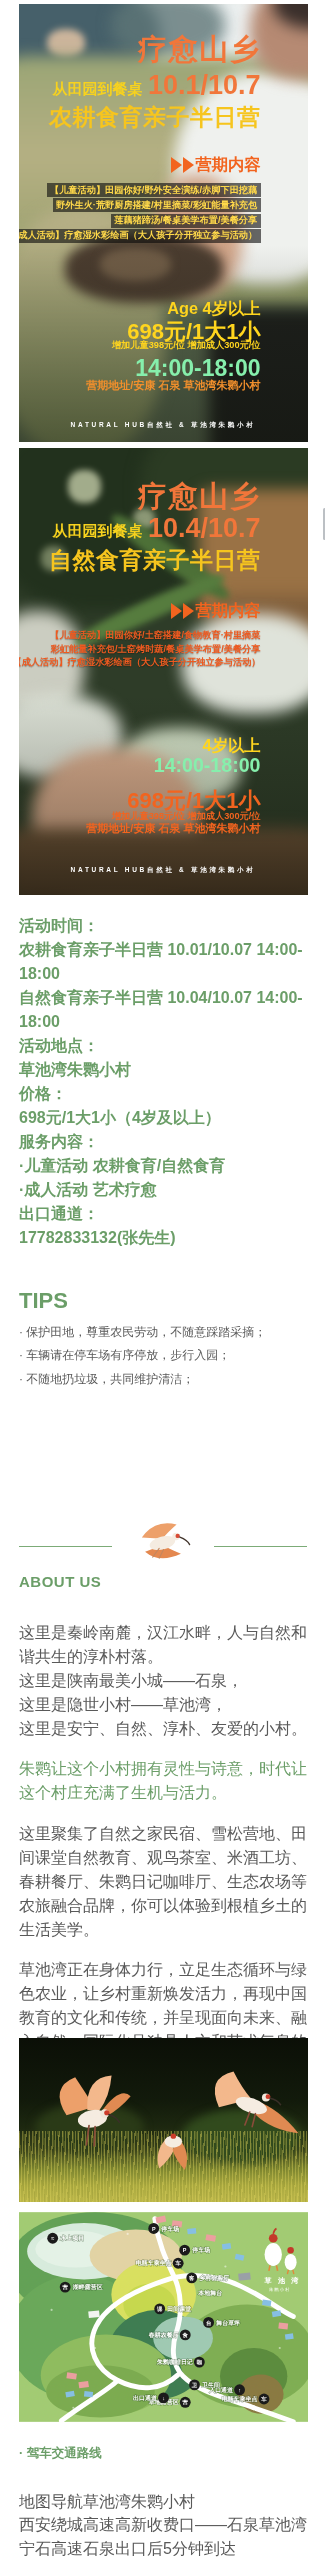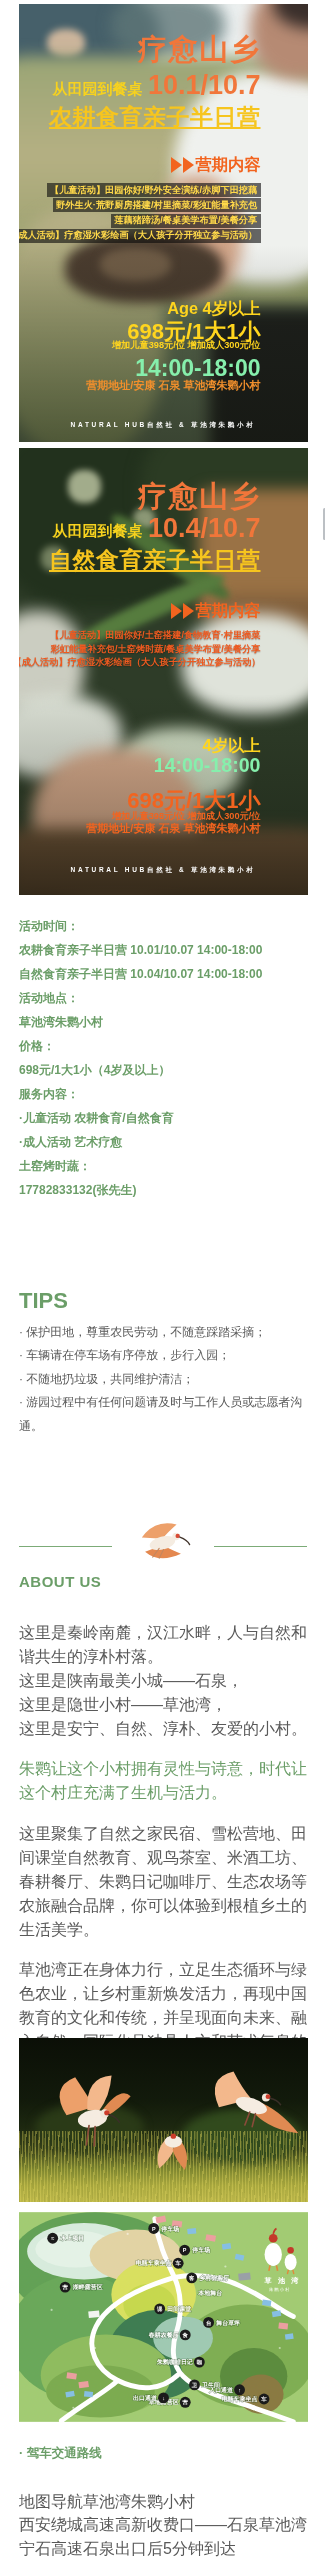--- a/index.html
+++ b/index.html
@@ -11,36 +11,36 @@
   #poster1{top:4.3px;height:438px;}
   #poster2{top:448px;height:447px;}
   .ph{position:absolute;filter:blur(7.6px);border-radius:45%;}
   .ph.sq{border-radius:10%;}
   .shade{position:absolute;left:0;right:0;bottom:0;top:0;background:linear-gradient(180deg,transparent 55%,rgba(14,17,9,0.42));filter:none;border-radius:0;}
   .pt{position:absolute;right:47px;text-align:right;font-weight:800;line-height:1.05;white-space:nowrap;}
   .t-title{font-size:29px;color:#f1763a;letter-spacing:1.6px;}
   .t-row{display:flex;align-items:flex-end;gap:5.4px;}
   .t-tag{font-size:15px;color:#f7d21e;padding-bottom:3.3px;}
   .t-dates{font-size:27px;color:#f1763a;}
-  .t-camp{font-size:23px;color:#f6c51e;letter-spacing:0.5px;text-decoration:underline;}
+  .t-camp{font-size:23px;color:#f6c51e;letter-spacing:0.5px;}
   .t-section{display:flex;align-items:center;gap:1.1px;font-size:16.3px;color:#f2641f;}
   .tri{width:0;height:0;border-top:8.1px solid transparent;border-bottom:8.1px solid transparent;border-left:11.4px solid #f2641f;}
   .acts{position:absolute;right:47px;text-align:right;}
   .acts1 span{display:inline-block;background:rgba(8,8,8,0.60);color:#ffd94a;font-size:9.2px;font-weight:800;padding:0.5px 3.3px;margin-top:1.1px;white-space:nowrap;}
   .acts2 div{color:#ee5a20;font-size:9.2px;font-weight:800;line-height:13.6px;text-shadow:0 0.5px 1.1px rgba(0,0,0,0.3);white-space:nowrap;}
   .t-age{font-size:16.3px;color:#ffd51e;}
   .t-price1{font-size:22px;color:#ffd51e;}
   .t-price2{font-size:22px;color:#f2641f;}
   .t-note1{font-size:9.2px;color:#ffd51e;}
   .t-note2{font-size:9.2px;color:#f2641f;}
   .t-time{font-size:23px;color:#86efac;margin-left:28px;}
   .t-addr{font-size:11px;color:#f18f2c;}
   .t-brand{position:absolute;left:0;right:0;text-align:center;color:#ffffff;font-size:6.5px;font-weight:700;letter-spacing:2.7px;white-space:nowrap;}
   .info-block{position:absolute;left:19px;top:914px;width:293px;}
-  .info-block div{font-size:12px;font-weight:700;line-height:24px;color:#6b9e68;}
+  .info-block div{font-size:16px;font-weight:700;line-height:24px;color:#6b9e68;}
   .tips-h{position:absolute;left:19px;top:1288px;font-size:22px;font-weight:800;color:#6b9e68;}
   .tips-list{position:absolute;left:19px;top:1321px;width:289px;}
   .tips-list div{font-size:12px;color:#595959;line-height:23.4px;}
   .divider{position:absolute;left:19px;top:1518px;width:288px;height:54px;}
   .dline{position:absolute;top:28px;height:1.1px;background:#7cab77;width:93px;}
   .dline.l{left:0;} .dline.r{right:0;}
   .dbird{position:absolute;left:115px;top:0px;width:58px;height:50px;}
   .about-h{position:absolute;left:19px;top:1573px;font-size:15px;font-weight:800;color:#6b9e68;letter-spacing:0.5px;}
   .about-block{position:absolute;left:19px;top:1621px;width:290px;}
   .about-block p{margin:0;font-size:16px;line-height:24px;color:#595959;}
@@ -163,30 +163,29 @@
     <div>活动时间：</div>
     <div>农耕食育亲子半日营 10.01/10.07  14:00-18:00</div>
     <div>自然食育亲子半日营 10.04/10.07  14:00-18:00</div>
     <div>活动地点：</div>
     <div>草池湾朱鹮小村</div>
     <div>价格：</div>
     <div>698元/1大1小（4岁及以上）</div>
     <div>服务内容：</div>
     <div>·儿童活动 农耕食育/自然食育</div>
     <div>·成人活动 艺术疗愈</div>
-    <div>土窑烤时蔬：</div>
+    <div>出口通道：</div>
     <div>17782833132(张先生)</div>
   </div>
 
   <div class="tips-h">TIPS</div>
   <div class="tips-list">
     <div>· 保护田地，尊重农民劳动，不随意踩踏采摘；</div>
     <div>· 车辆请在停车场有序停放，步行入园；</div>
     <div>· 不随地扔垃圾，共同维护清洁；</div>
-    <div>· 游园过程中有任何问题请及时与工作人员或志愿者沟通。</div>
   </div>
 
   <div class="divider">
     <div class="dline l"></div>
     <div class="dline r"></div>
     <svg class="dbird" viewBox="0 0 106 92">
       <path d="M14,36 Q38,2 78,12 Q62,26 52,38 Z" fill="#eda06a"></path>
       <path d="M20,62 Q46,84 86,66 Q64,56 52,50 Z" fill="#e4884f"></path>
       <ellipse cx="52" cy="46" rx="24" ry="12" fill="#f5ece1" transform="rotate(-14 52 46)"></ellipse>
       <circle cx="77" cy="34" r="7" fill="#f5ece1"></circle>

